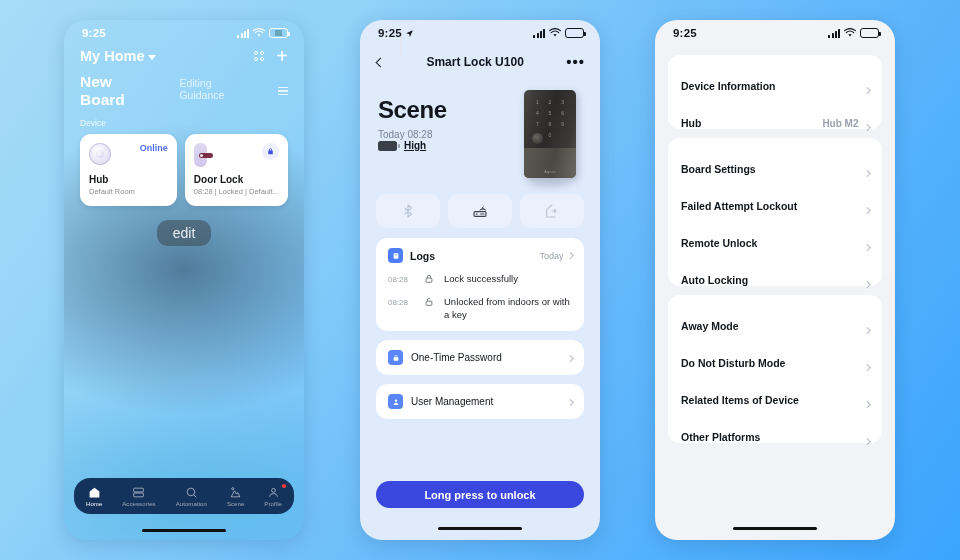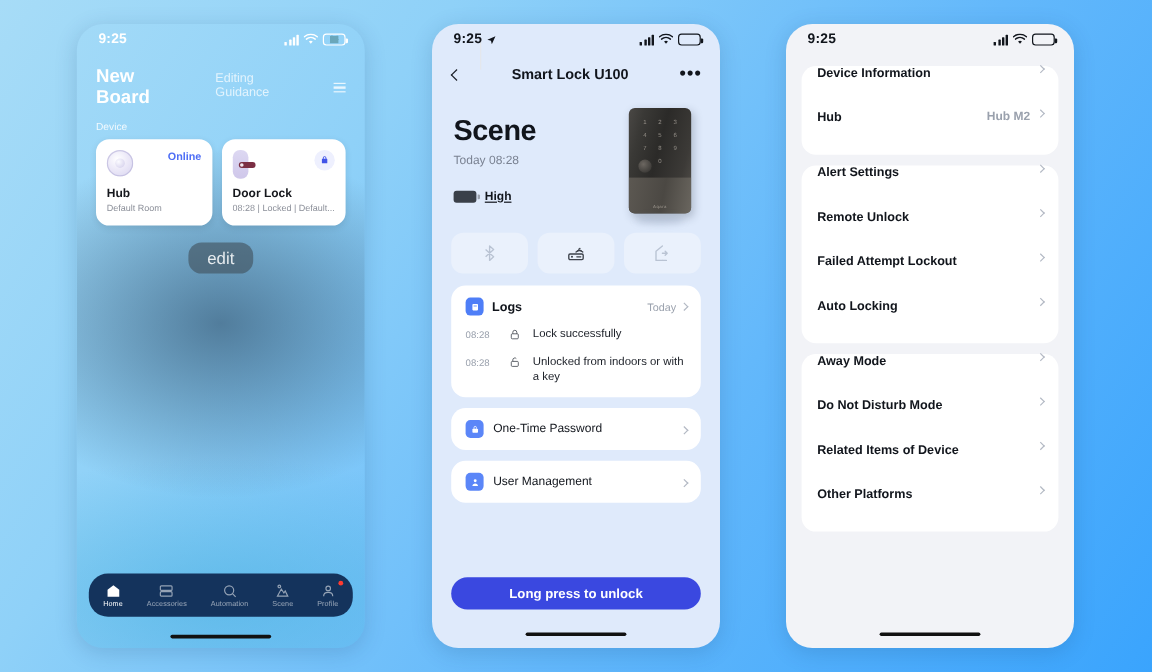--- a/index.html
+++ b/index.html
@@ -151,21 +151,21 @@
     padding: 6px 15px 0; height:26px; }
   .p2-title { font-size:12px; font-weight:600; }
   .chev-left { width:7px;height:7px;border-left:1.6px solid #1b1f27;border-bottom:1.6px solid #1b1f27;
     transform: rotate(45deg); display:block; margin-left:2px; }
   .dots { font-size:15px; letter-spacing:1px; line-height:8px; font-weight:700; }
 
   .p2-hero { display:flex; padding: 18px 18px 0; position:relative; }
   .hero-left { flex:1; padding-top: 6px; }
   .hero-state { font-size:24px; font-weight:700; letter-spacing:-.4px; }
   .hero-time { font-size:10px; color:#7a8292; margin-top:5px; }
-  .hero-batt { display:flex; align-items:flex-start; gap:7px; margin-top:19px;text-decoration:underline; }
+  .hero-batt { display:flex; align-items:flex-end; gap:7px; margin-top:0;text-decoration:underline; }
   .hero-batt-icon { width:19px;height:10px;border-radius:2.5px;background:#3a4049; position:relative; }
   .hero-batt-icon::after{content:"";position:absolute;right:-3px;top:3px;width:2px;height:4px;
     background:#9aa1ad;border-radius:0 1px 1px 0;}
   .hero-batt-txt { font-size:10px; font-weight:600; }
 
   .lock-device { width:52px; height:88px; margin-right:6px; position:relative; }
   .lock-body {
     width:100%; height:100%; border-radius:5px;
     background: linear-gradient(105deg,#4a4845 0%, #3a3936 18%, #2b2a28 45%, #3c3a37 78%, #56534e 100%);
     box-shadow: 2px 3px 7px rgba(40,50,70,.25);
@@ -220,21 +220,21 @@
     width:84px; height:3.5px; border-radius:2px; background:#111; }
 
   
   #phone3 { background:#f2f3f7; color:#11151c; }
   #phone3 .statusbar { color:#11151c; }
   .p3-nav { display:flex; align-items:center; padding: 6px 15px 0; height:26px; position:relative; }
   .p3-title { position:absolute; left:0; right:0; text-align:center;
     font-size:12px; font-weight:600; }
   .sgroup { background:#fff; border-radius:12px; margin: 9px 13px 0; padding: 0 13px; }
   .sgroup:first-of-type { margin-top: 10px; }
-  .srow { display:flex; align-items:flex-start; height:37px; font-size:10.5px; font-weight:600; }
+  .srow { display:flex; align-items:flex-end; height:37px; font-size:10.5px; font-weight:600; }
   .srow-val { margin-left:auto; font-size:10px; color:#9aa1ad; font-weight:700; margin-right:6px; }
   .srow .chev-r { margin-left:auto; }
   .srow-val ~ .chev-r { margin-left:0; }
 </style>
 </head>
 <body>
 
 <div class="phone" id="phone1">
   <div class="wall"></div>
   <div class="wall2"></div>
@@ -253,20 +253,35 @@
         <path d="M2.3 4.6a5.6 5.6 0 0 1 7.4 0" stroke="currentColor" stroke-width="1.2" fill="none" stroke-linecap="round"></path>
         <path d="M0.6 2.6a8.2 8.2 0 0 1 10.8 0" stroke="currentColor" stroke-width="1.2" fill="none" stroke-linecap="round"></path>
       </svg>
       <span class="batt">
         <span class="batt-fill"></span>
         <span class="batt-num" style="color:#6aa7bb">84</span>
       </span>
     </div>
   </div>
 
+  <div class="p1-head">
+    <div class="home-title">
+      <span>My Home</span>
+      <span class="caret-dn"></span>
+    </div>
+    <div class="p1-head-icons">
+      <span class="grid-icon">
+          <b></b>
+          <b></b>
+          <b></b>
+          <b></b>
+        </span>
+      <span class="plus-icon">+</span>
+    </div>
+  </div>
 
   <div class="p1-board">
     <span class="board-name">New Board</span>
     <span class="board-guide">Editing Guidance</span>
     <span class="hamb">
         <i></i>
         <i></i>
         <i></i>
       </span>
   </div>
@@ -524,29 +539,29 @@
     </div>
     <div class="srow">
       <span>Hub</span>
       <span class="srow-val">Hub M2</span>
       <i class="chev-r"></i>
     </div>
   </div>
 
   <div class="sgroup">
     <div class="srow">
-      <span>Alert Settings</span>
+      <span>Board Settings</span>
+      <i class="chev-r"></i>
+    </div>
+    <div class="srow">
+      <span>Failed Attempt Lockout</span>
       <i class="chev-r"></i>
     </div>
     <div class="srow">
       <span>Remote Unlock</span>
-      <i class="chev-r"></i>
-    </div>
-    <div class="srow">
-      <span>Failed Attempt Lockout</span>
       <i class="chev-r"></i>
     </div>
     <div class="srow">
       <span>Auto Locking</span>
       <i class="chev-r"></i>
     </div>
   </div>
 
   <div class="sgroup">
     <div class="srow">

